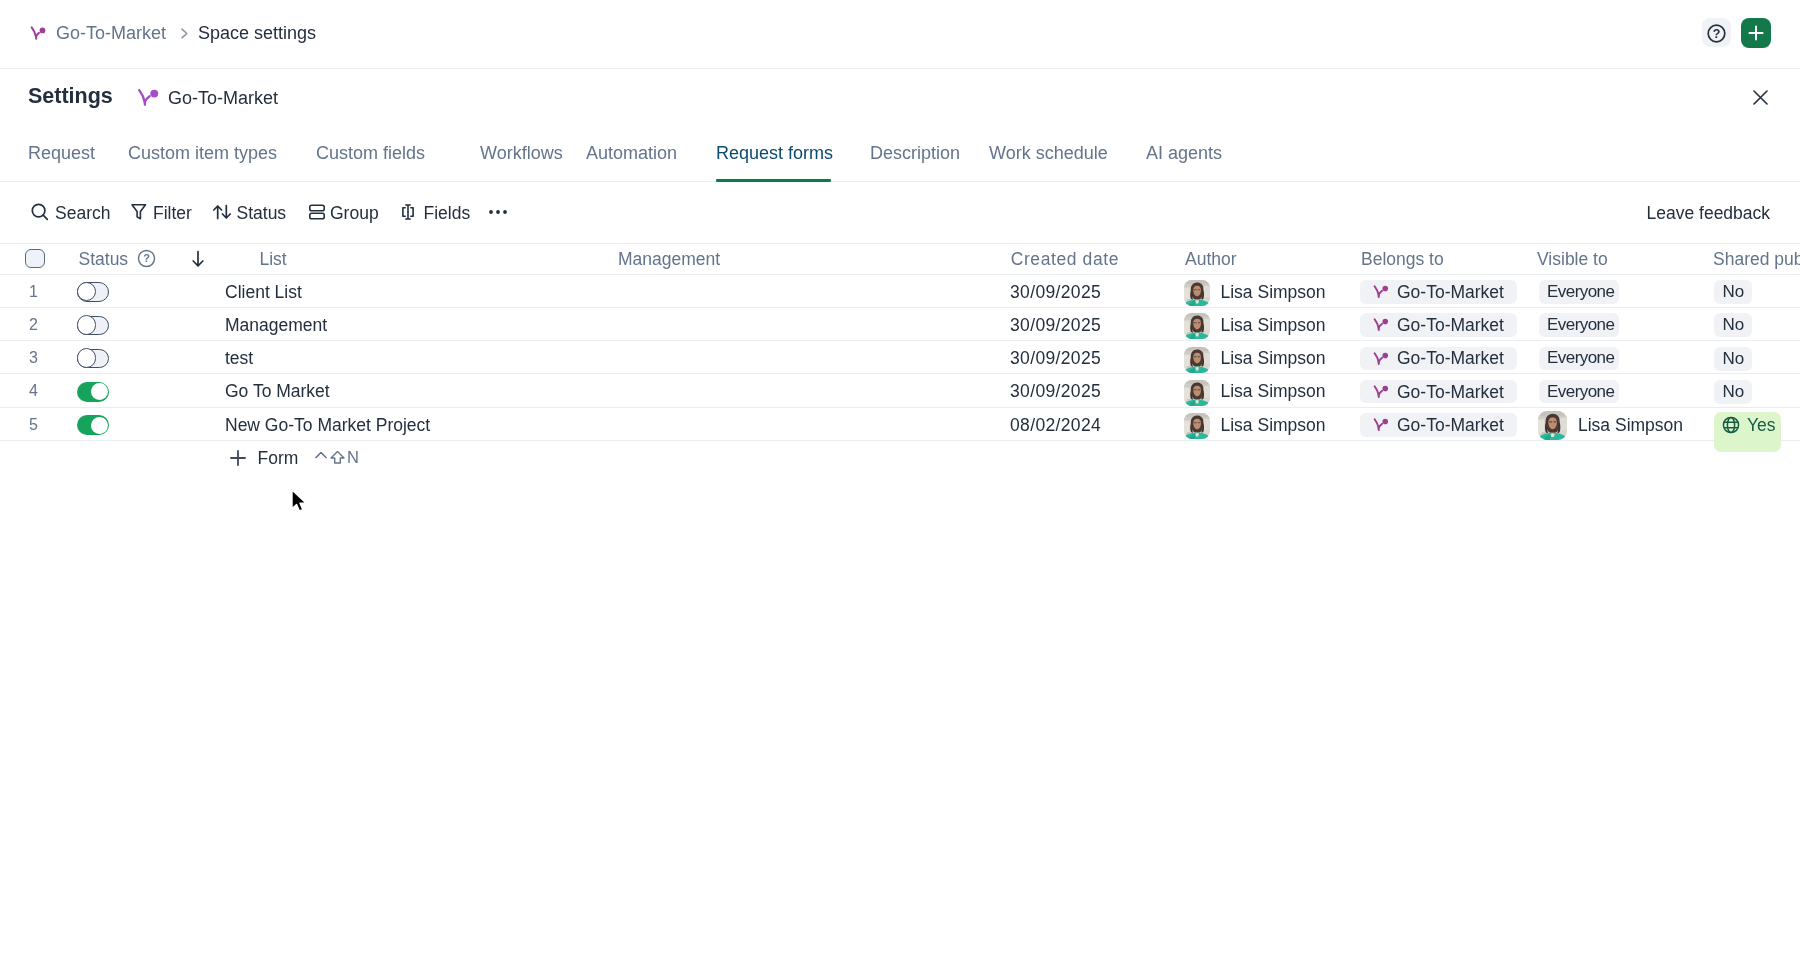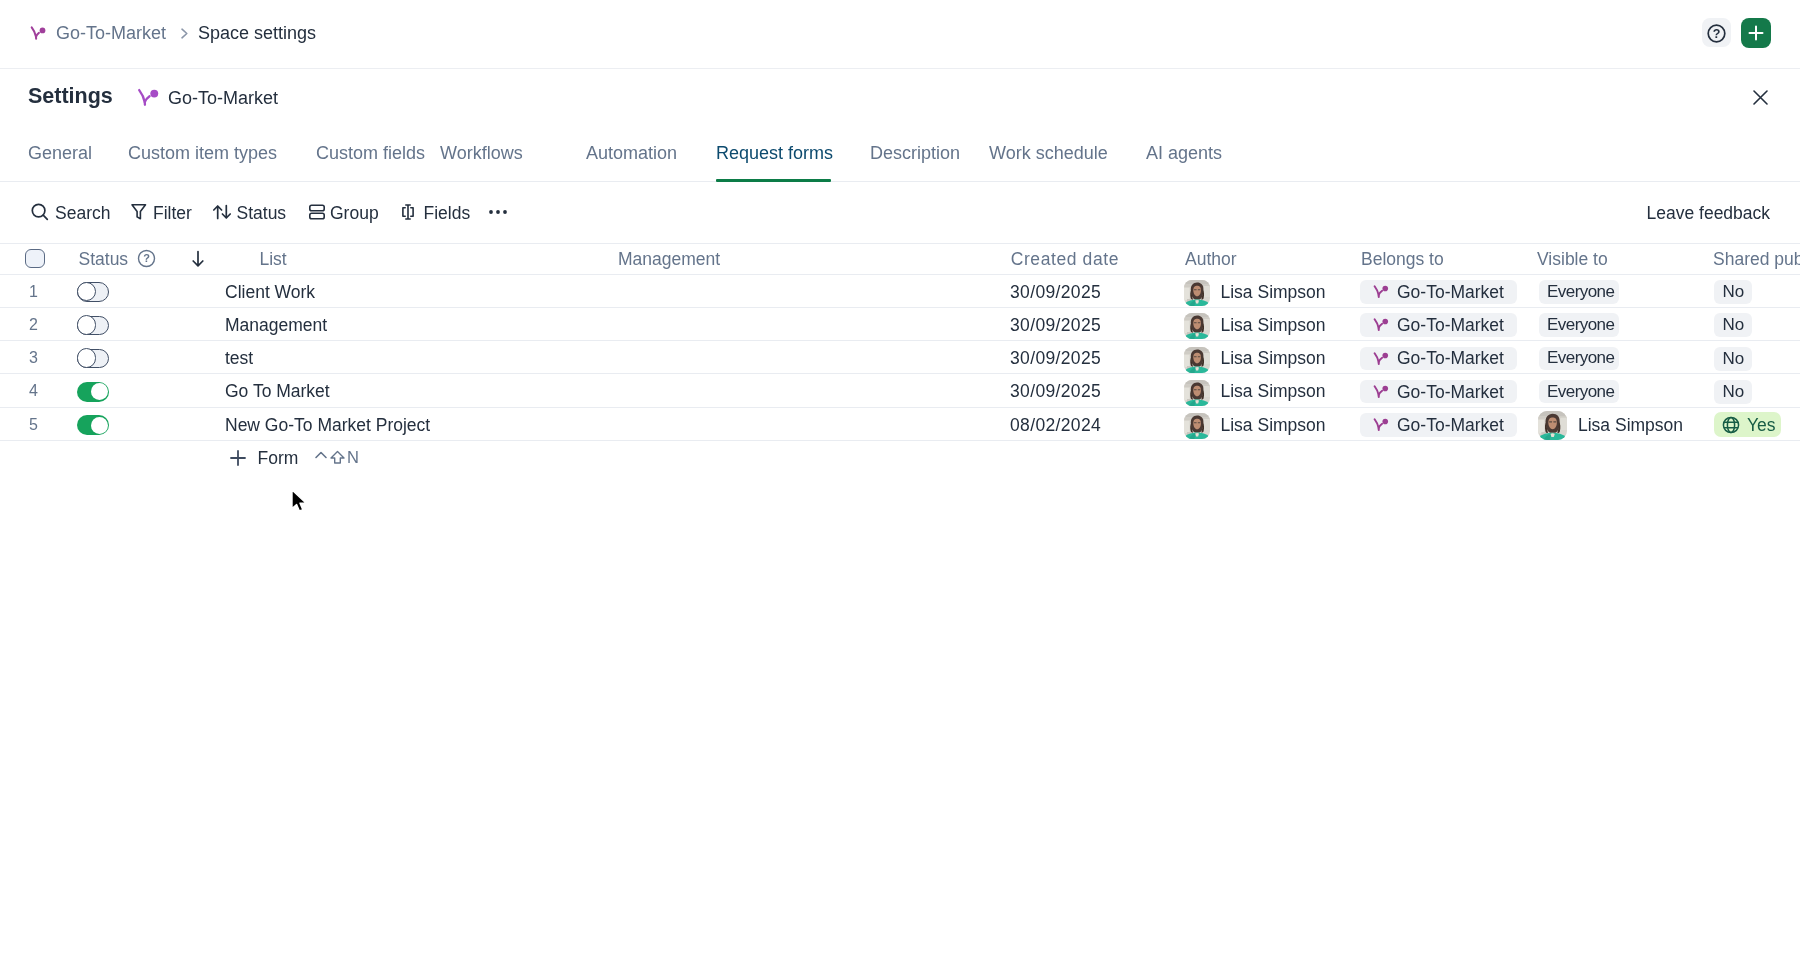--- a/index.html
+++ b/index.html
@@ -48,21 +48,21 @@
   .toggle.on .knob { position:absolute; right:1.2px; top:1.2px; width:17px; height:17px; border-radius:50%; background:#fff; }
   .chip { position:absolute; top:5.5px; height:23.5px; border-radius:6px; background:#f0f2f5; font-size:17.5px; color:#242f3e; }
   .chip span { position:absolute; top:1.9px; white-space:nowrap; }
   .chip-belongs { left:1360px; width:157px; }
   .chip-belongs span { left:37px; }
   .chip-belongs svg { position:absolute; left:13px; top:4px; }
   .chip-everyone { left:1539px; width:80px;text-decoration:underline; }
   .chip-everyone span { left:8px; font-size:17px; letter-spacing:-0.55px; }
   .chip-no { left:1714px; width:38px; height:24px; }
   .chip-no span { left:8.5px; top:2.2px; font-size:17px; }
-  .chip-yes { left:1714px; top:4.5px; width:67px; height:25px; border-radius:7px; background:#ddf5ca; }
+  .chip-yes { left:1714px; top:4.5px; width:67px; height:40px; border-radius:7px; background:#ddf5ca; }
   .chip-yes span { left:33px; top:2.6px; color:#175c45; font-size:17.5px; }
   .chip-yes svg { position:absolute; left:8px; top:3.5px; }
 
   
   #formrow { position:absolute; left:0; top:440.5px; width:1800px; height:33px; }
 </style>
 </head>
 <body>
 <div id="app">
 
@@ -91,24 +91,24 @@
   <svg class="abs" style="left:137px;top:87px" width="22" height="22" viewBox="0 0 20 20">
     <path d="M2,2.8 C4.6,6.2 6.3,9.8 7,13.6 C7.15,14.5 7.2,15.4 7.2,16.2" fill="none" stroke="#a64cc6" stroke-width="2.1" stroke-linecap="round"></path>
     <path d="M7.1,13.8 C7.8,11.7 9.2,9.9 11.4,8.4" fill="none" stroke="#a64cc6" stroke-width="2.1" stroke-linecap="round"></path>
     <circle cx="15.7" cy="6" r="3.6" fill="#a64cc6"></circle>
   </svg>
   <div class="abs t175 dark" style="left:168px;top:87.7px">Go-To-Market</div>
   <svg class="abs" style="left:1753px;top:90px" width="15" height="15" viewBox="0 0 15 15">
     <path d="M1,1 L14,14 M14,1 L1,14" stroke="#242f3e" stroke-width="1.6" stroke-linecap="round"></path>
   </svg>
 
-  <div class="tab" style="left:28px">General</div>
+  <div class="tab" style="left:28px">Request</div>
   <div class="tab" style="left:128px">Custom item types</div>
   <div class="tab" style="left:316px">Custom fields</div>
-  <div class="tab" style="left:440px">Workflows</div>
+  <div class="tab" style="left:480px">Workflows</div>
   <div class="tab" style="left:586px">Automation</div>
   <div class="tab active" style="left:716px">Request forms</div>
   <div class="tab" style="left:870px">Description</div>
   <div class="tab" style="left:989px">Work schedule</div>
   <div class="tab" style="left:1146px">AI agents</div>
   <div id="tabline"></div>
   <div id="tabunderline"></div>
 
   <svg class="tb-icon" style="left:30px" width="20" height="20" viewBox="0 0 20 20">
     <circle cx="8.6" cy="8.6" r="6.3" fill="none" stroke="#242f3e" stroke-width="1.7"></circle>
@@ -160,21 +160,21 @@
   <div class="hdr" style="left:1361px">Belongs to</div>
   <div class="hdr" style="left:1537px">Visible to</div>
   <div class="hdr" style="left:1713px">Shared publicly</div>
 
   <div id="rows">
       <div class="row" style="top:274.5px">
     <div class="rnum">1</div>
     <div class="toggle off">
           <div class="knob"></div>
         </div>
-    <div class="rname">Client Work</div>
+    <div class="rname">Client List</div>
     <div class="rdate">30/09/2025</div>
     <div class="avatar"><svg width="26" height="26" viewBox="0 0 26 26">
   <rect width="26" height="26" fill="#d9d6cf"></rect>
   <rect y="0" width="26" height="4.5" fill="#c6c3bd"></rect>
   <rect x="0" y="4.5" width="26" height="2.5" fill="#cfccc5"></rect>
   <rect x="0" y="8" width="5.5" height="12" fill="#e4e2db"></rect>
   <rect x="20" y="6" width="6" height="11" fill="#dfddd6"></rect>
   <rect x="3" y="19" width="4" height="4" fill="#cac7c0"></rect>
   <path d="M7,11.5 C5.8,5.5 9.5,2.5 13,2.5 C17,2.5 20.3,5 19.3,11.5 C19,15.5 18,18.5 15.5,19.5 L11,19.5 C8.5,18.5 7.3,15.5 7,11.5 Z" fill="#4a3933"></path>
   <path d="M7.5,9.5 C6.1,11.5 5.9,15 6.7,18.3 C7.3,19.6 8.2,19.9 9,19.6 C7.9,16.5 7.7,12.3 7.5,9.5 Z" fill="#413129"></path>

